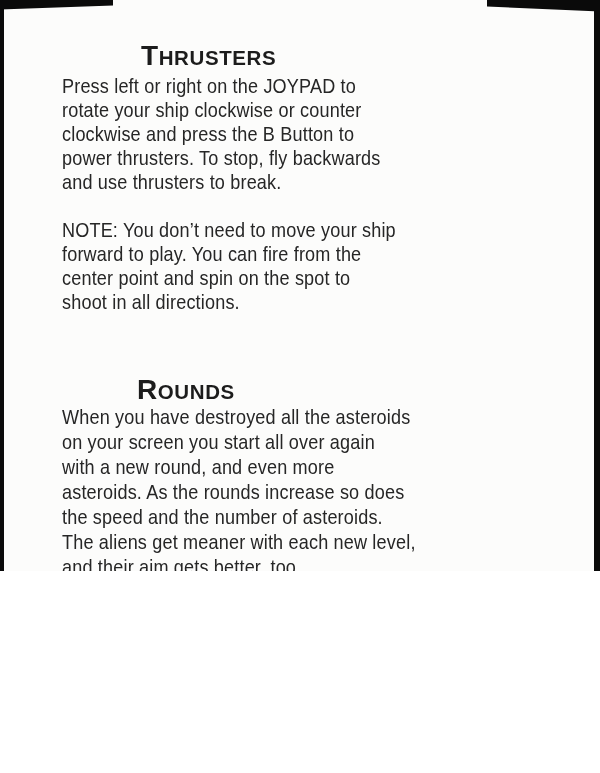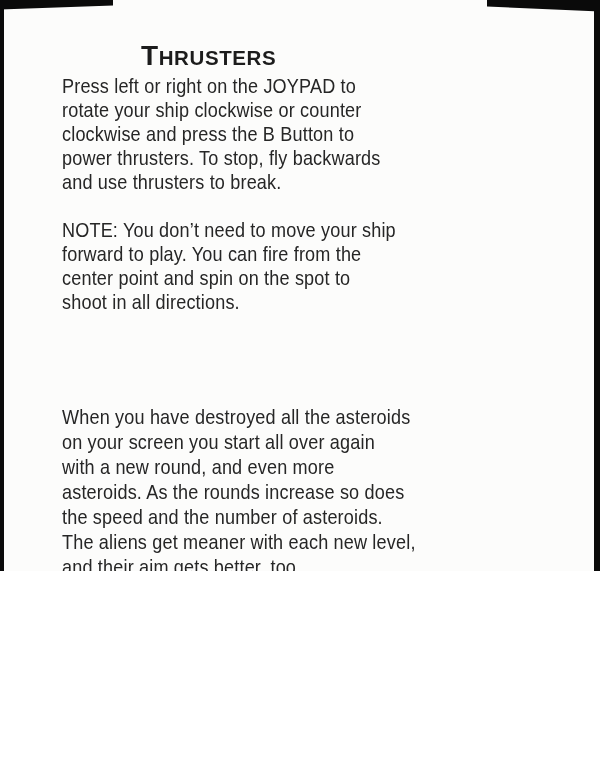--- a/index.html
+++ b/index.html
@@ -72,20 +72,23 @@
     <div class="line">and use thrusters to break.</div>
   </div>
 
   <div class="para para-note">
     <div class="line">NOTE: You don’t need to move your ship</div>
     <div class="line">forward to play. You can fire from the</div>
     <div class="line">center point and spin on the spot to</div>
     <div class="line">shoot in all directions.</div>
   </div>
 
+  <div class="heading heading-rounds">
+    <span class="initial">R</span><span class="rest">OUNDS</span>
+  </div>
 
   <div class="para para-rounds">
     <div class="line">When you have destroyed all the asteroids</div>
     <div class="line">on your screen you start all over again</div>
     <div class="line">with a new round, and even more</div>
     <div class="line">asteroids. As the rounds increase so does</div>
     <div class="line">the speed and the number of asteroids.</div>
     <div class="line">The aliens get meaner with each new level,</div>
     <div class="line">and their aim gets better, too.</div>
   </div>

